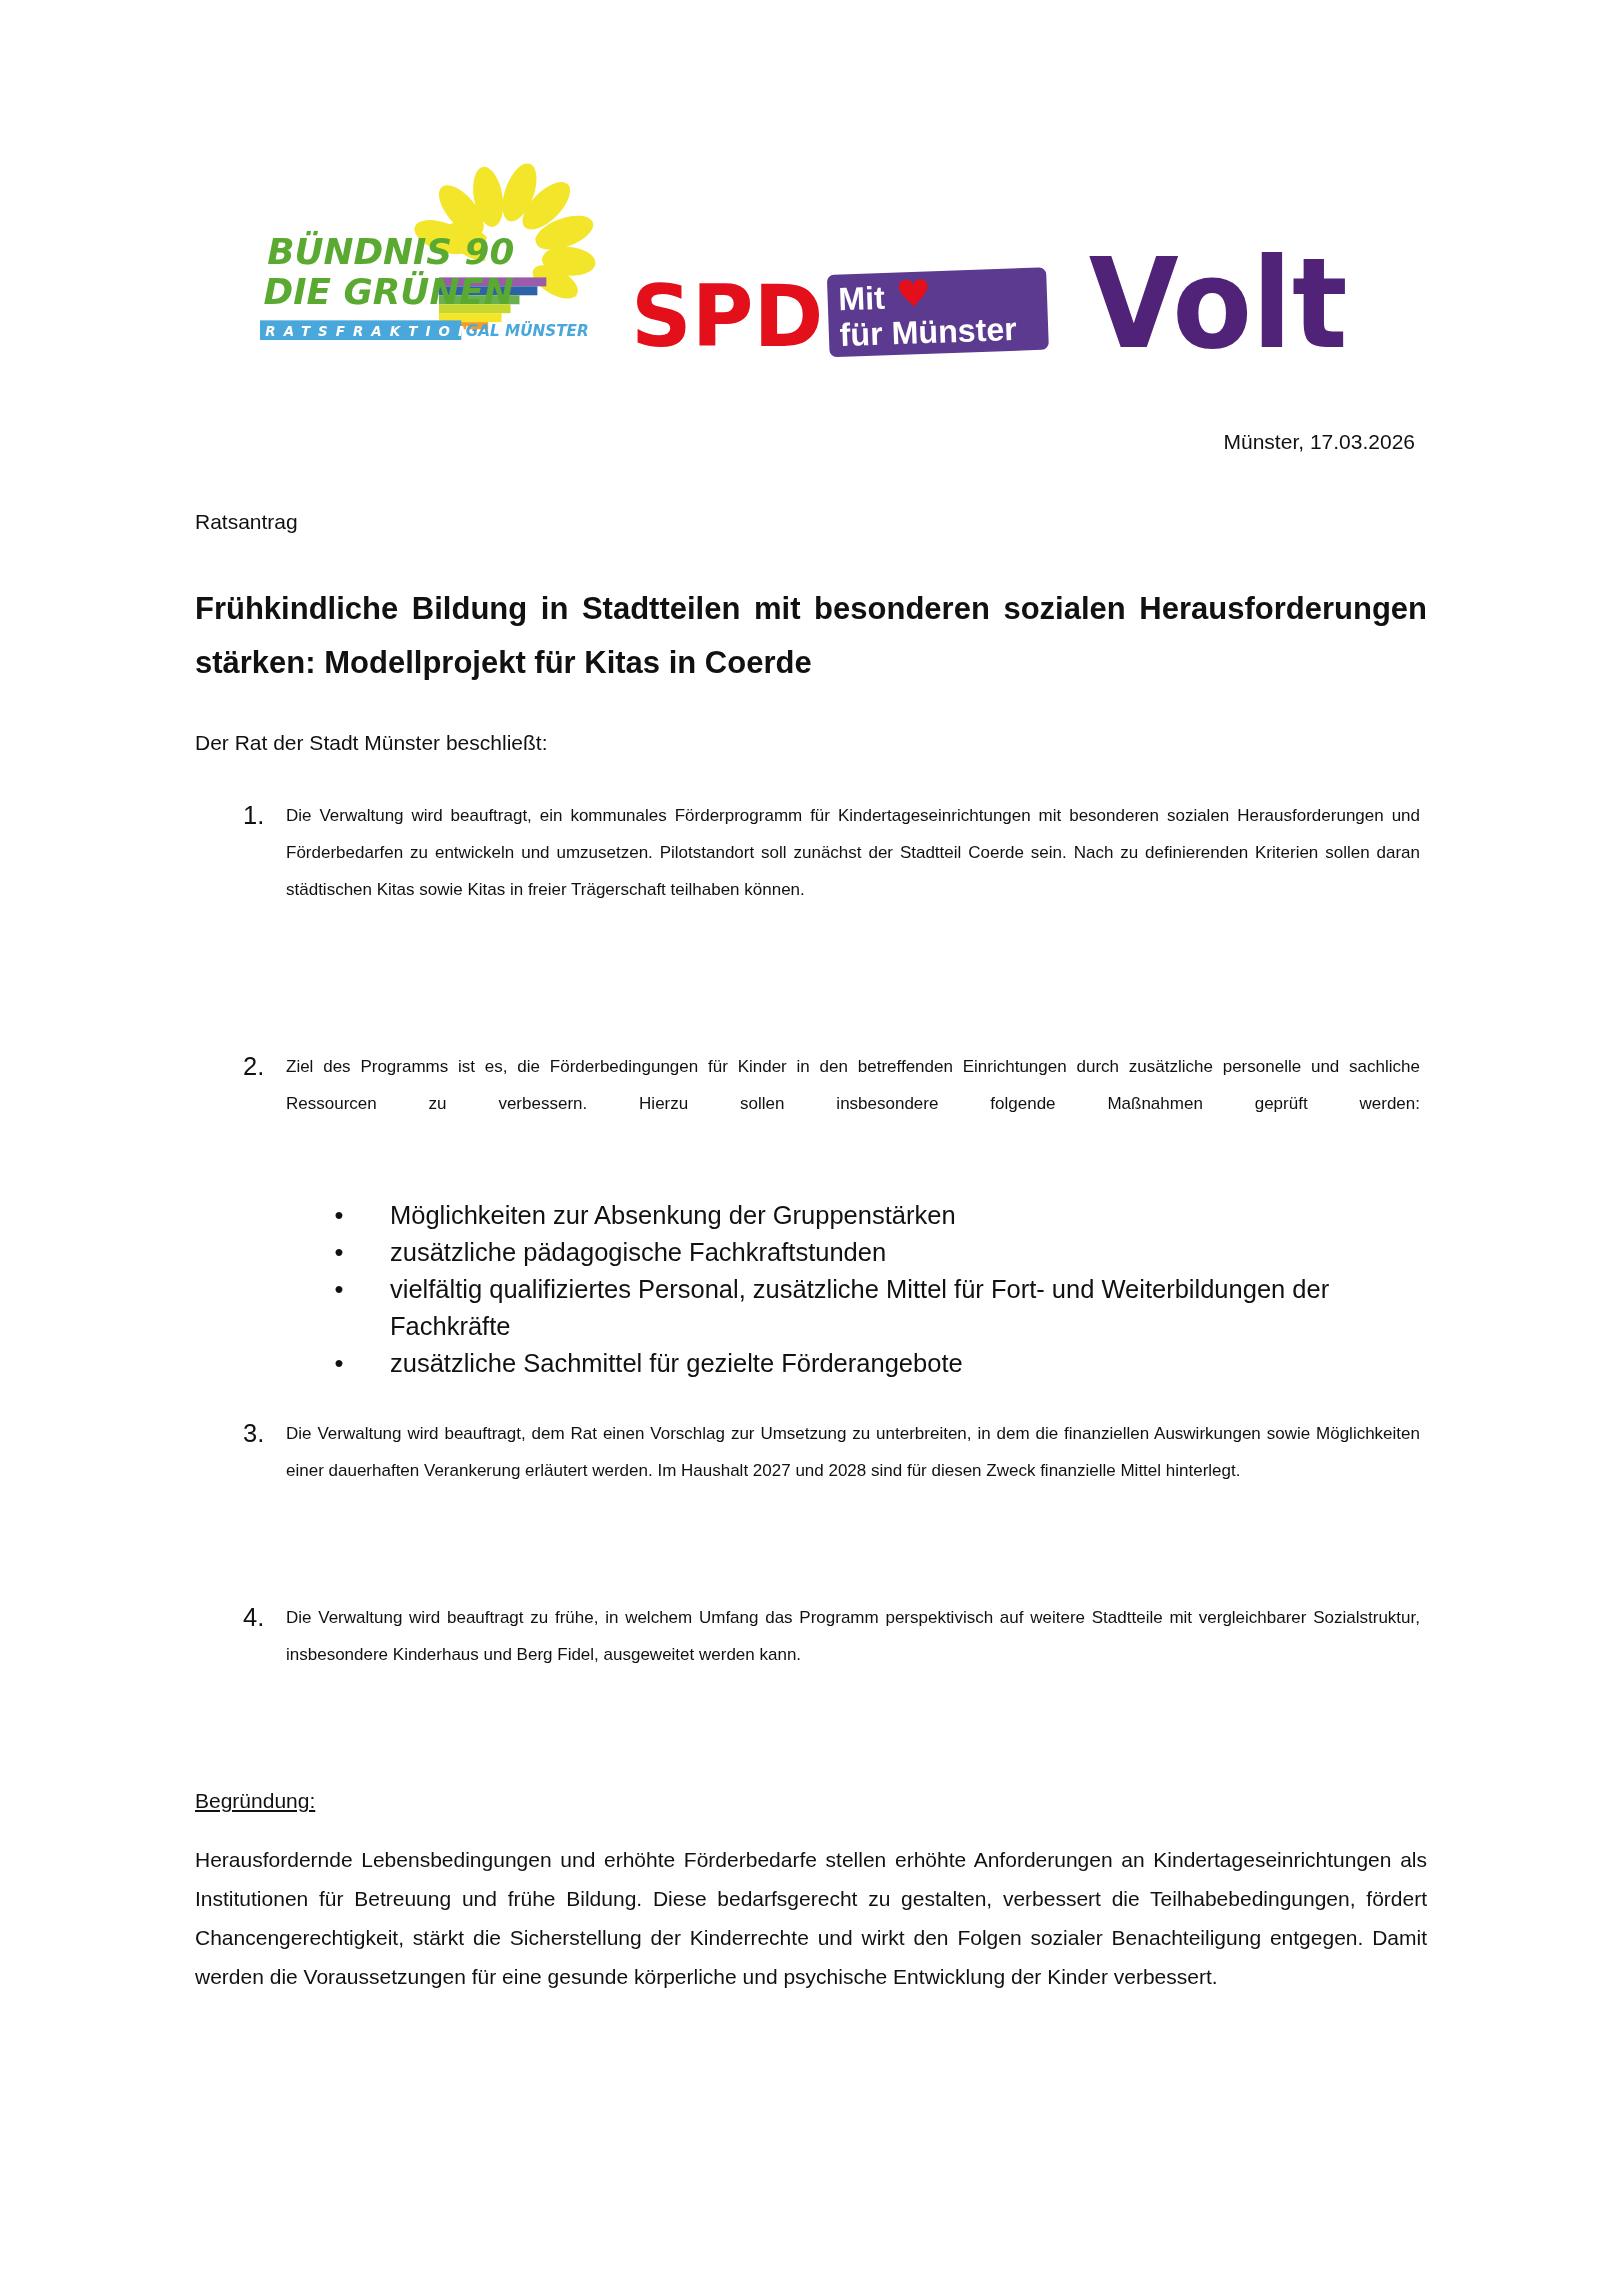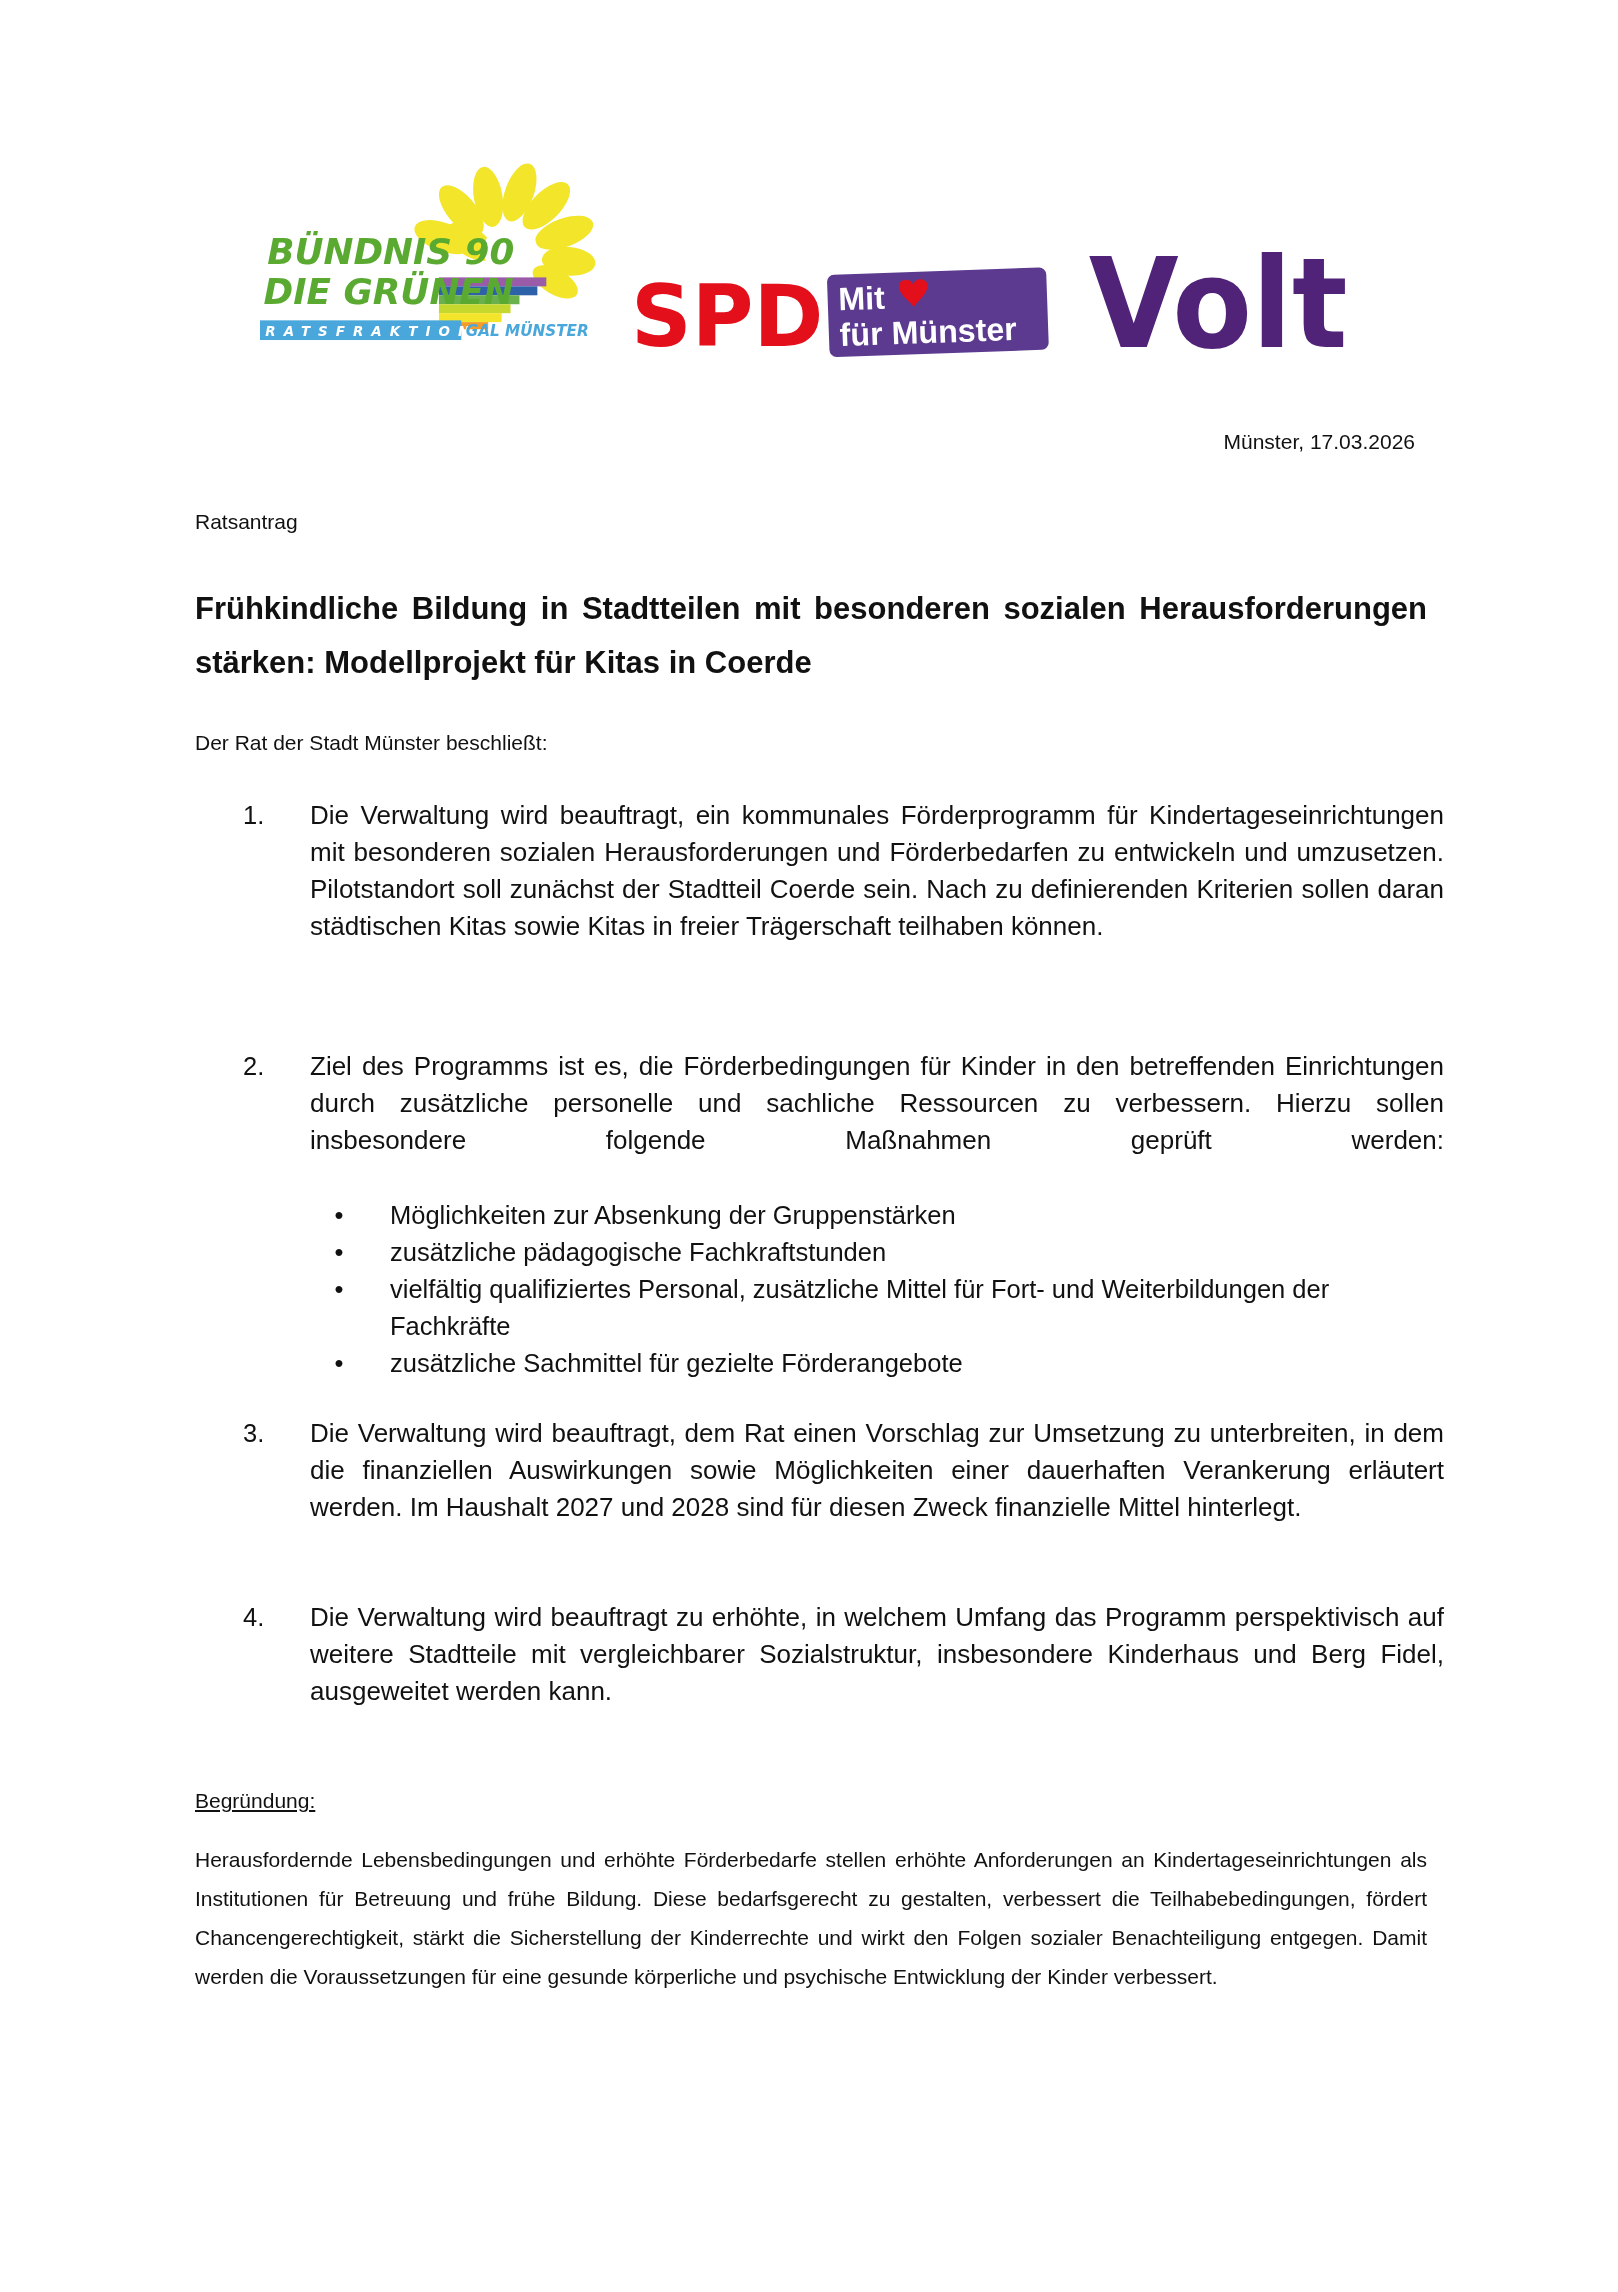--- a/index.html
+++ b/index.html
@@ -22,21 +22,21 @@
 
   
   .txt { position: absolute; font-family: "Liberation Sans", sans-serif; font-size: 21px; line-height: 37px; color: #111; }
   .date { left: 1075px; top: 423px; width: 340px; text-align: right; }
   .doc-type { left: 195px; top: 502px; font-size: 21px; line-height: 39px; }
   .title { left: 195px; top: 582px; width: 1232px; font-size: 31px; line-height: 54px; font-weight: bold; text-align: justify; text-align-last: left; }
   .intro { left: 195px; top: 724px; }
 
   .item { position: absolute; left: 195px; width: 1232px; }
   .item .num { position: absolute; left: 48px; top: 0; font-size: 25.5px; line-height: 37px; }
-  .item .body { position: absolute; left: 115px; width: 1134px; font-size: 26px; line-height: 37px; text-align: justify; }
+  .item .body { position: absolute; left: 91px; width: 1134px; font-size: 17px; line-height: 37px; text-align: justify; }
   .item-1 { top: 797px; }
   .item-2 { top: 1048px; }
   .item-3 { top: 1415px; }
   .item-4 { top: 1599px; }
 
   .bullets { position: absolute; left: 331px; top: 1197px; width: 1096px; }
   .bullet { position: relative; padding-left: 59px; font-size: 25.5px; line-height: 37px; }
   .bullet .dot { position: absolute; left: 3.6px; top: 0; }
 
   .reason-heading { left: 195px; top: 1782px; text-decoration: underline; }
@@ -134,20 +134,20 @@
     </div>
   </div>
 
   <div class="item item-3">
     <span class="num">3.</span>
     <div class="body">Die Verwaltung wird beauftragt, dem Rat einen Vorschlag zur Umsetzung zu unterbreiten, in dem die finanziellen Auswirkungen sowie Möglichkeiten einer dauerhaften Verankerung erläutert werden. Im Haushalt 2027 und 2028 sind für diesen Zweck finanzielle Mittel hinterlegt.</div>
   </div>
 
   <div class="item item-4">
     <span class="num">4.</span>
-    <div class="body">Die Verwaltung wird beauftragt zu erhöhte, in welchem Umfang das Programm perspektivisch auf weitere Stadtteile mit vergleichbarer Sozialstruktur, insbesondere Kinderhaus und Berg Fidel, ausgeweitet werden kann.</div>
+    <div class="body">Die Verwaltung wird beauftragt zu frühe, in welchem Umfang das Programm perspektivisch auf weitere Stadtteile mit vergleichbarer Sozialstruktur, insbesondere Kinderhaus und Berg Fidel, ausgeweitet werden kann.</div>
   </div>
 
   <div class="txt reason-heading">Begründung:</div>
   <div class="txt reason-body">Herausfordernde Lebensbedingungen und erhöhte Förderbedarfe stellen erhöhte Anforderungen an Kindertageseinrichtungen als Institutionen für Betreuung und frühe Bildung. Diese bedarfsgerecht zu gestalten, verbessert die Teilhabebedingungen, fördert Chancengerechtigkeit, stärkt die Sicherstellung der Kinderrechte und wirkt den Folgen sozialer Benachteiligung entgegen. Damit werden die Voraussetzungen für eine gesunde körperliche und psychische Entwicklung der Kinder verbessert.</div>
 
 </div>
 
 
 </body></html>

